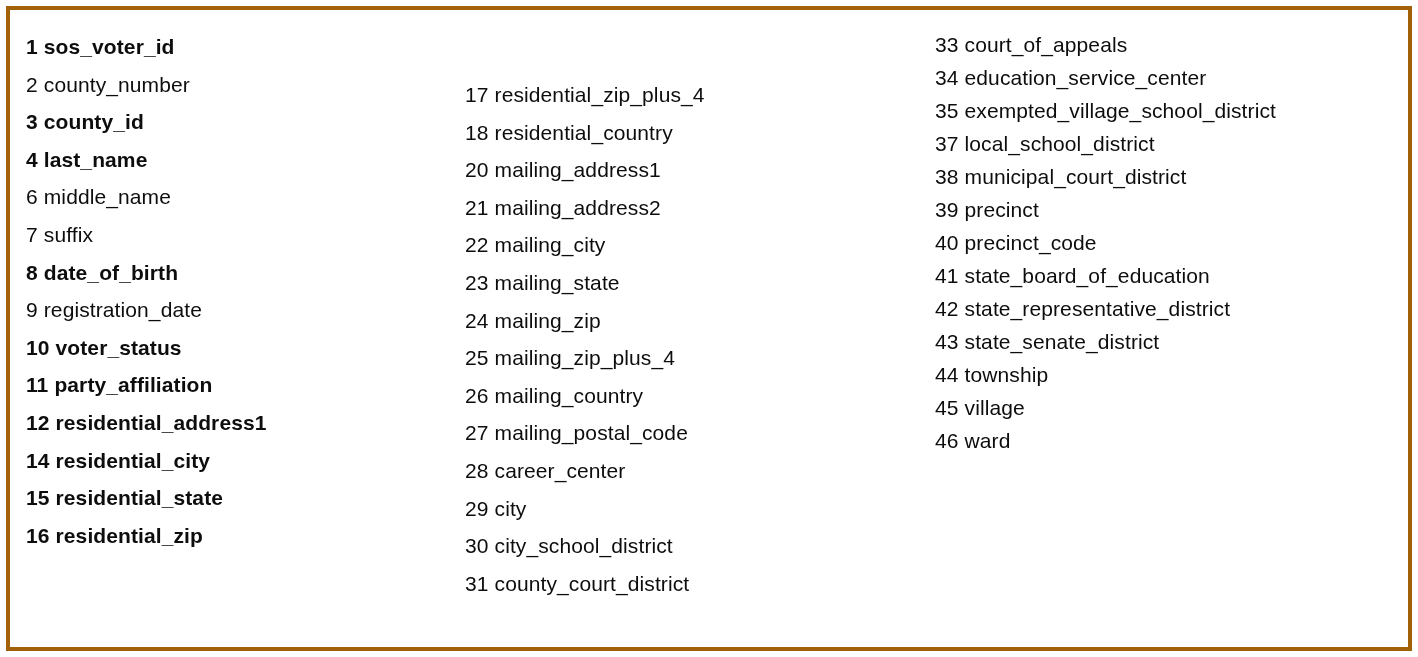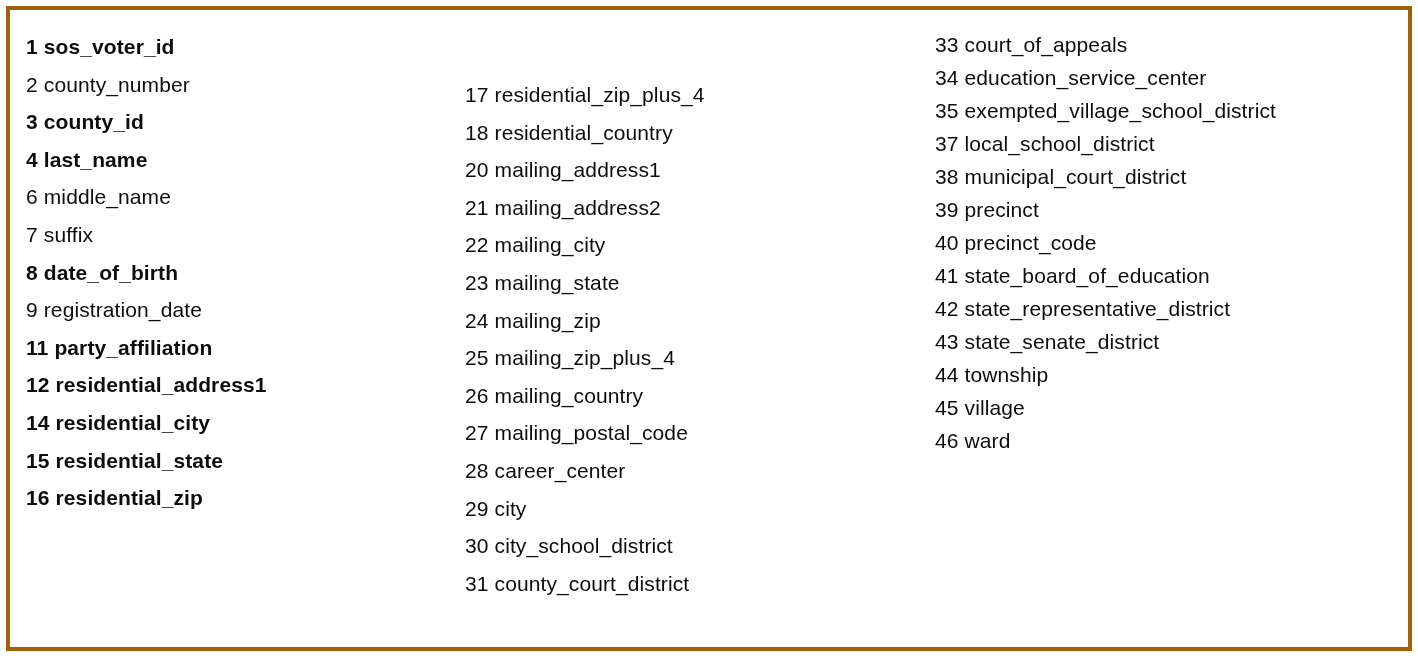--- a/index.html
+++ b/index.html
@@ -71,20 +71,21 @@
     <div class="columns">
         <div class="col col-1">
           <div class="field bold"><span class="num">1</span><span>sos_voter_id</span></div>
           <div class="field"><span class="num">2</span><span>county_number</span></div>
           <div class="field bold"><span class="num">3</span><span>county_id</span></div>
           <div class="field bold"><span class="num">4</span><span>last_name</span></div>
           <div class="field"><span class="num">6</span><span>middle_name</span></div>
           <div class="field"><span class="num">7</span><span>suffix</span></div>
           <div class="field bold"><span class="num">8</span><span>date_of_birth</span></div>
           <div class="field"><span class="num">9</span><span>registration_date</span></div>
+          <div class="field bold"><span class="num">10</span><span>voter_status</span></div>
           <div class="field bold"><span class="num">11</span><span>party_affiliation</span></div>
           <div class="field bold"><span class="num">12</span><span>residential_address1</span></div>
           <div class="field bold"><span class="num">14</span><span>residential_city</span></div>
           <div class="field bold"><span class="num">15</span><span>residential_state</span></div>
           <div class="field bold"><span class="num">16</span><span>residential_zip</span></div>
         </div>
         <div class="col col-2">
           <div class="field"><span class="num">17</span><span>residential_zip_plus_4</span></div>
           <div class="field"><span class="num">18</span><span>residential_country</span></div>
           <div class="field"><span class="num">20</span><span>mailing_address1</span></div>

